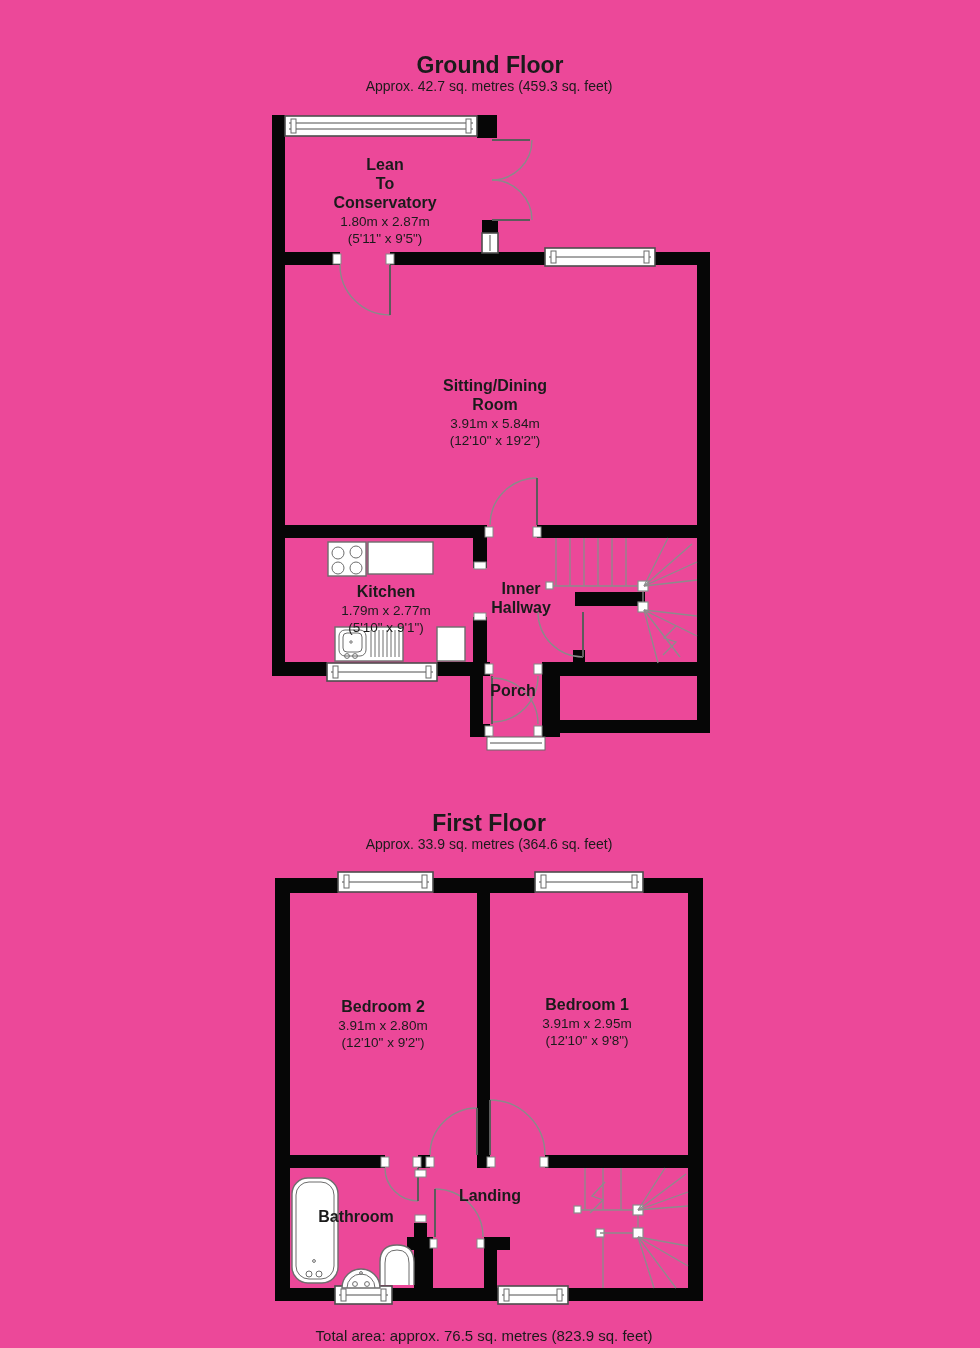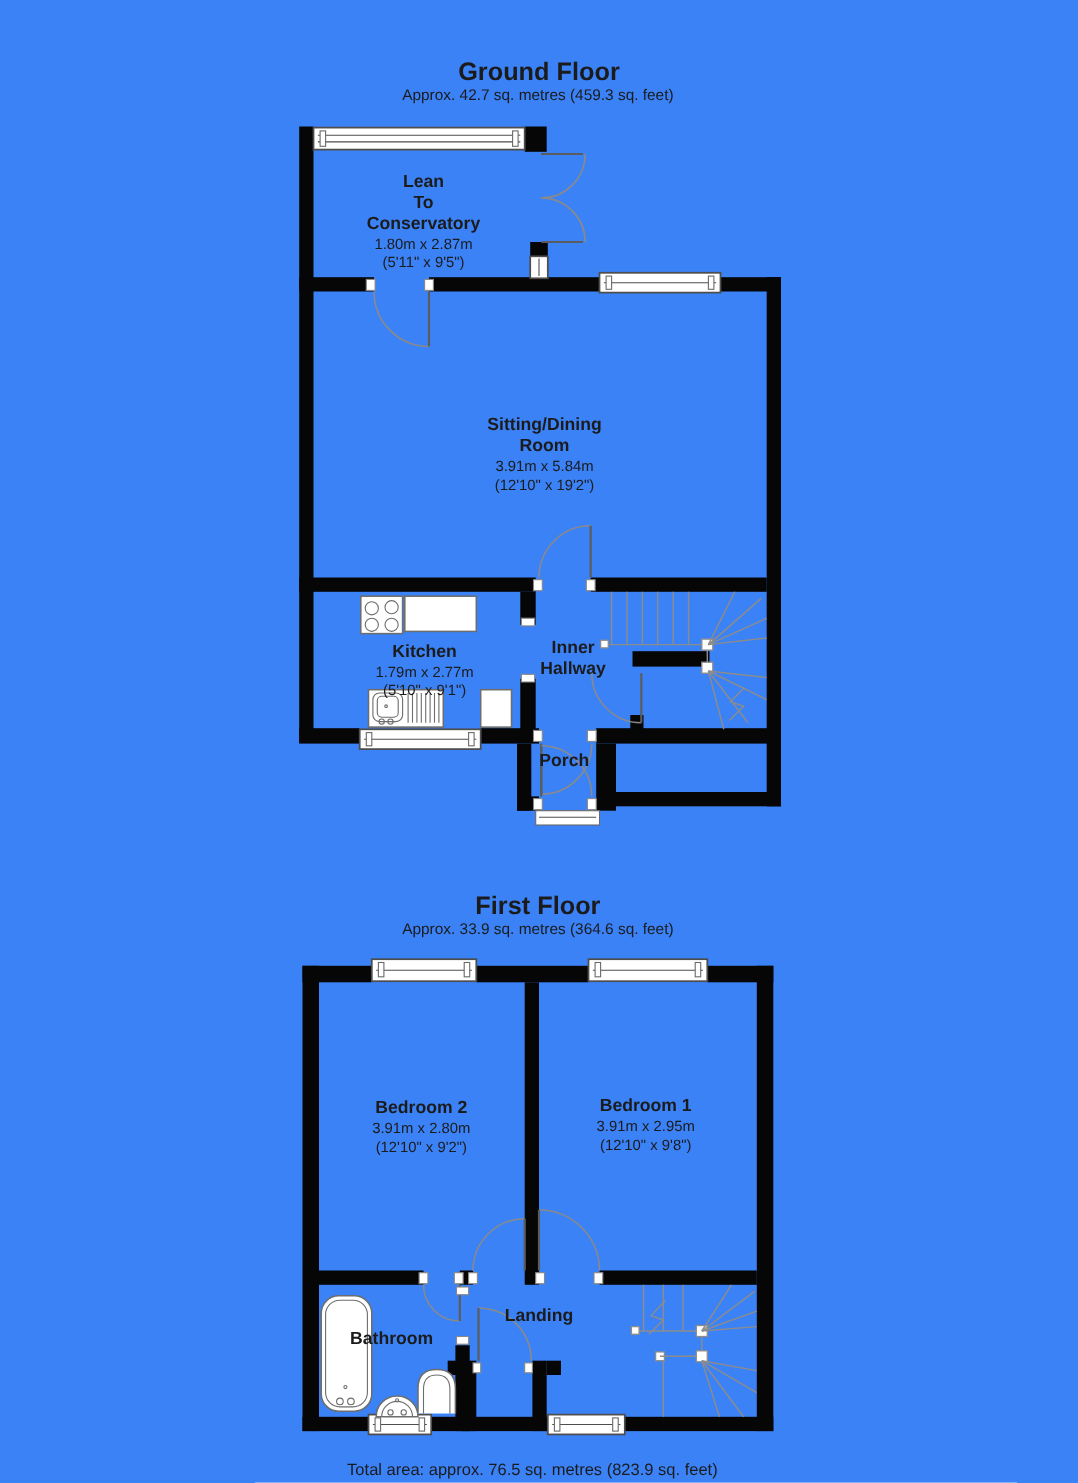--- a/index.html
+++ b/index.html
@@ -1,16 +1,16 @@
 <!DOCTYPE html>
 <html><head>
 <meta charset="utf-8">
 <style>
   html,body{margin:0;padding:0;background:#ffffff;}
-  .page{position:relative;width:980px;height:1348px;background:#3b82f6;overflow:hidden;}
+  .page{position:relative;width:980px;height:1348px;background:#ec4899;overflow:hidden;}
   svg{position:absolute;left:0;top:0;}
   .wall{fill:#060606;stroke:none;}
   .win{fill:#ffffff;stroke:#4e4e4e;stroke-width:1.6;}
   .winline{stroke:#4e4e4e;stroke-width:1;fill:none;}
   .tick{fill:#ffffff;stroke:#6a6a6a;stroke-width:1;}
   .door{fill:none;stroke:#8a8a8a;stroke-width:1.4;}
   .leaf{stroke:#5c5c5c;stroke-width:2;fill:none;}
   .stair{stroke:#8c8c8c;stroke-width:1.3;fill:none;}
   .newel{fill:#ffffff;stroke:#8c8c8c;stroke-width:1.2;}
   .jamb{fill:#ffffff;stroke:#888888;stroke-width:1;}

